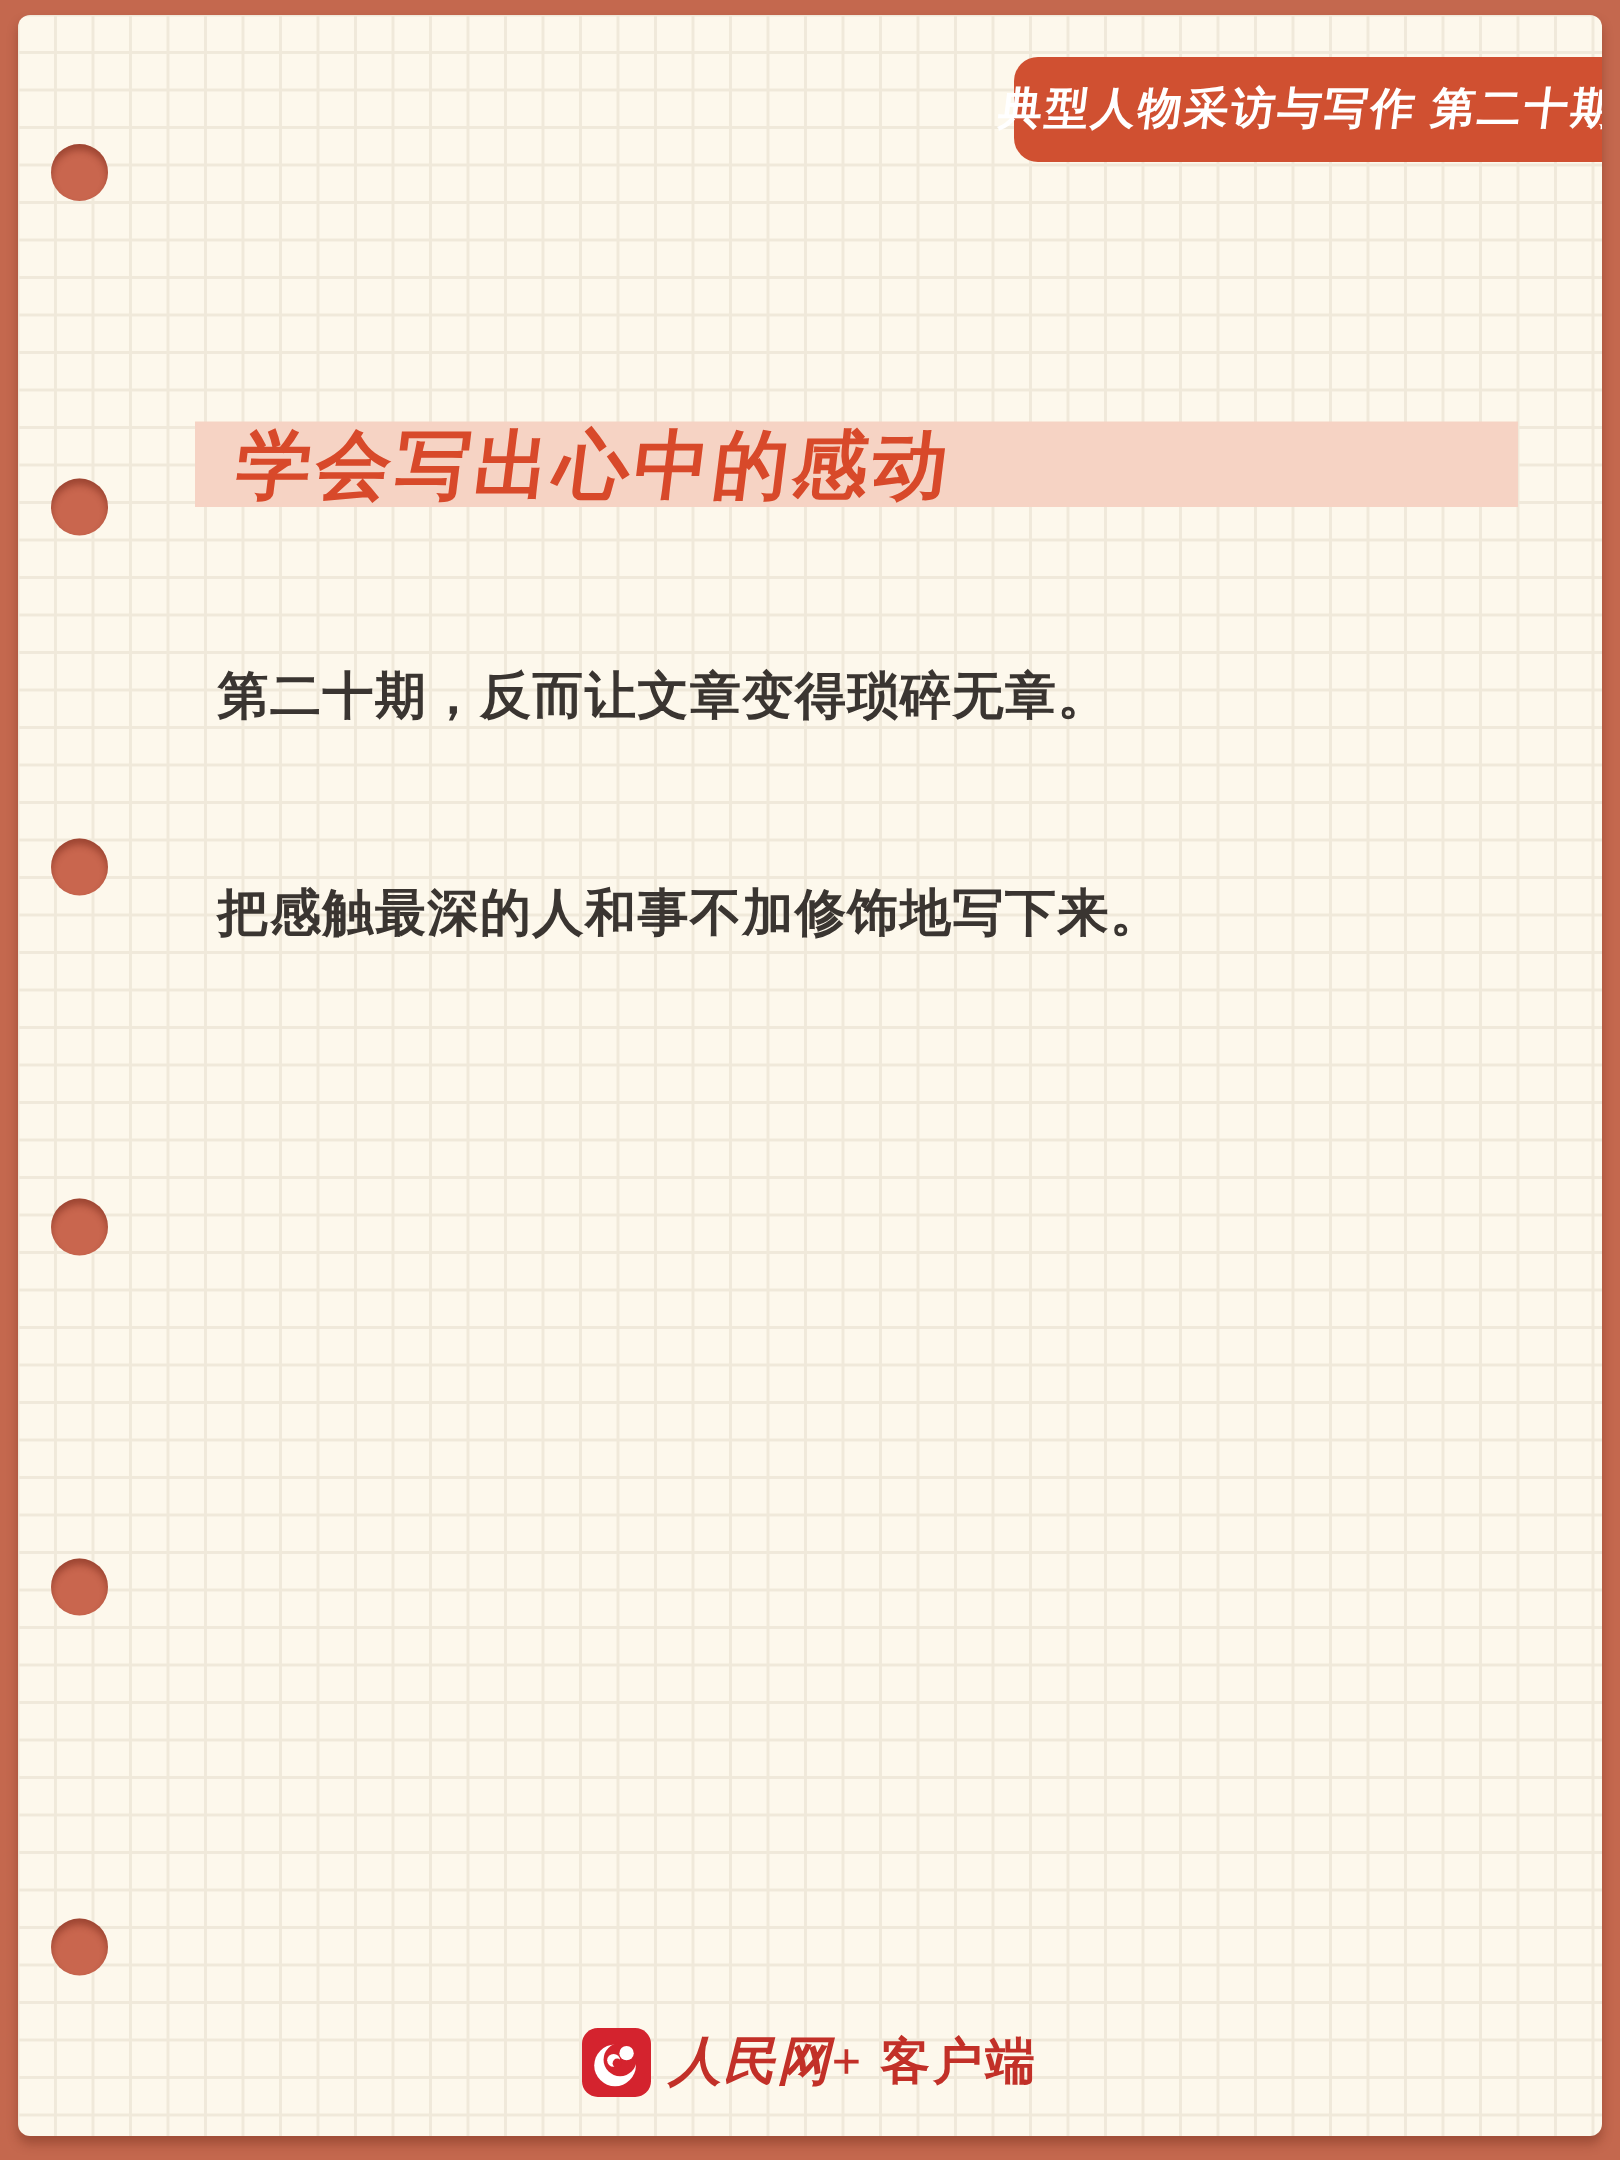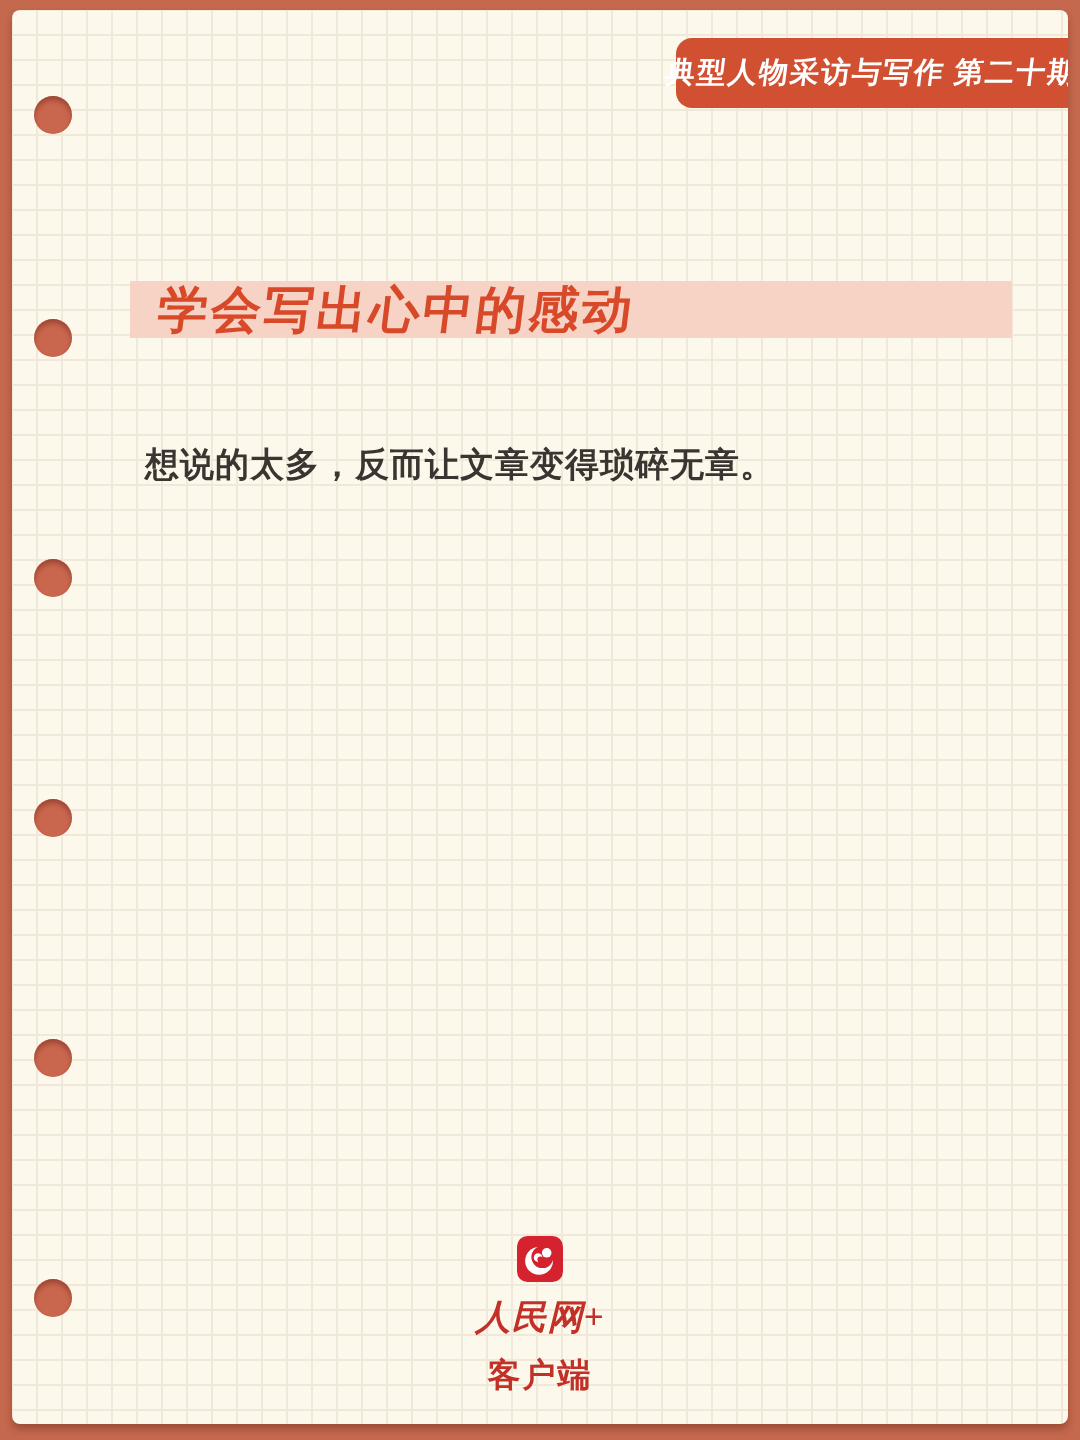--- a/index.html
+++ b/index.html
@@ -81,21 +81,20 @@
   }
   .p1 { top:420px; }
   .p2 { top:565px; }
   .p3 { top:710px; }
 
   
   .footer {
     position:absolute; left:0; right:0; bottom:26px;
     display:flex; align-items:center; justify-content:center;
     gap:12px;
-    flex-direction:column;
   }
   .app-icon { width:46px; height:46px; display:block; }
   .brand-script {
     color:#c23028; font-size:35px; font-weight:700; font-style:italic;
     font-family:"Liberation Serif", serif; letter-spacing:1px;
     white-space:nowrap;
   }
   .brand-bold {
     color:#c23028; font-size:33px; font-weight:900;
     font-family:"DejaVu Sans", sans-serif; letter-spacing:2px;
@@ -117,21 +116,22 @@
     <div class="hole"></div>
 
     <div class="badge">
       <span class="badge-label">典型人物采访与写作 第二十期</span>
     </div>
 
     <div class="title-bar">
       <span class="page-title">学会写出心中的感动</span>
     </div>
 
-    <p class="para p1">想说的太多，反而让文章变得琐碎无章。</p>
+    <p class="para p1">第二十期，反而让文章变得琐碎无章。</p>
+    <p class="para p2">把感触最深的人和事不加修饰地写下来。</p>
 
     <div class="footer">
       <span>
         <svg class="app-icon" viewBox="0 0 48 48" aria-hidden="true">
           <rect width="48" height="48" rx="11" fill="#d4232e"></rect>
           <circle cx="23" cy="26" r="14.5" fill="#ffffff"></circle>
           <circle cx="26.5" cy="22" r="11.5" fill="#d4232e"></circle>
           <circle cx="31" cy="17.5" r="5" fill="#ffffff"></circle>
           <circle cx="22" cy="22.5" r="4.5" fill="#ffffff"></circle>
           <circle cx="24.5" cy="24.5" r="3.2" fill="#d4232e"></circle>

